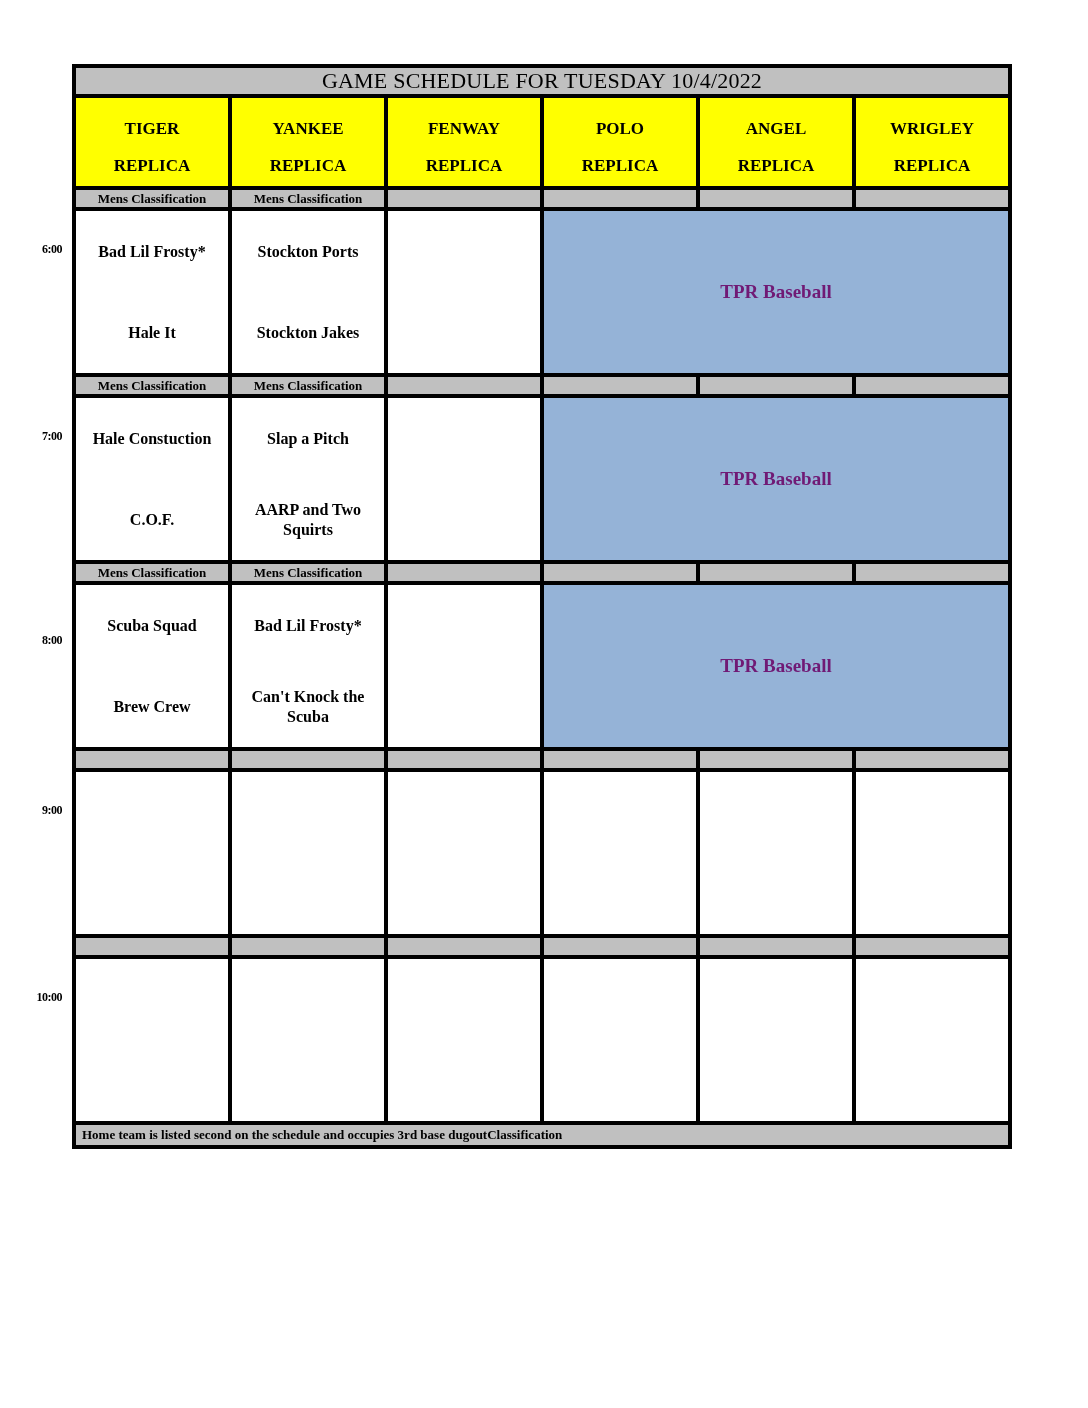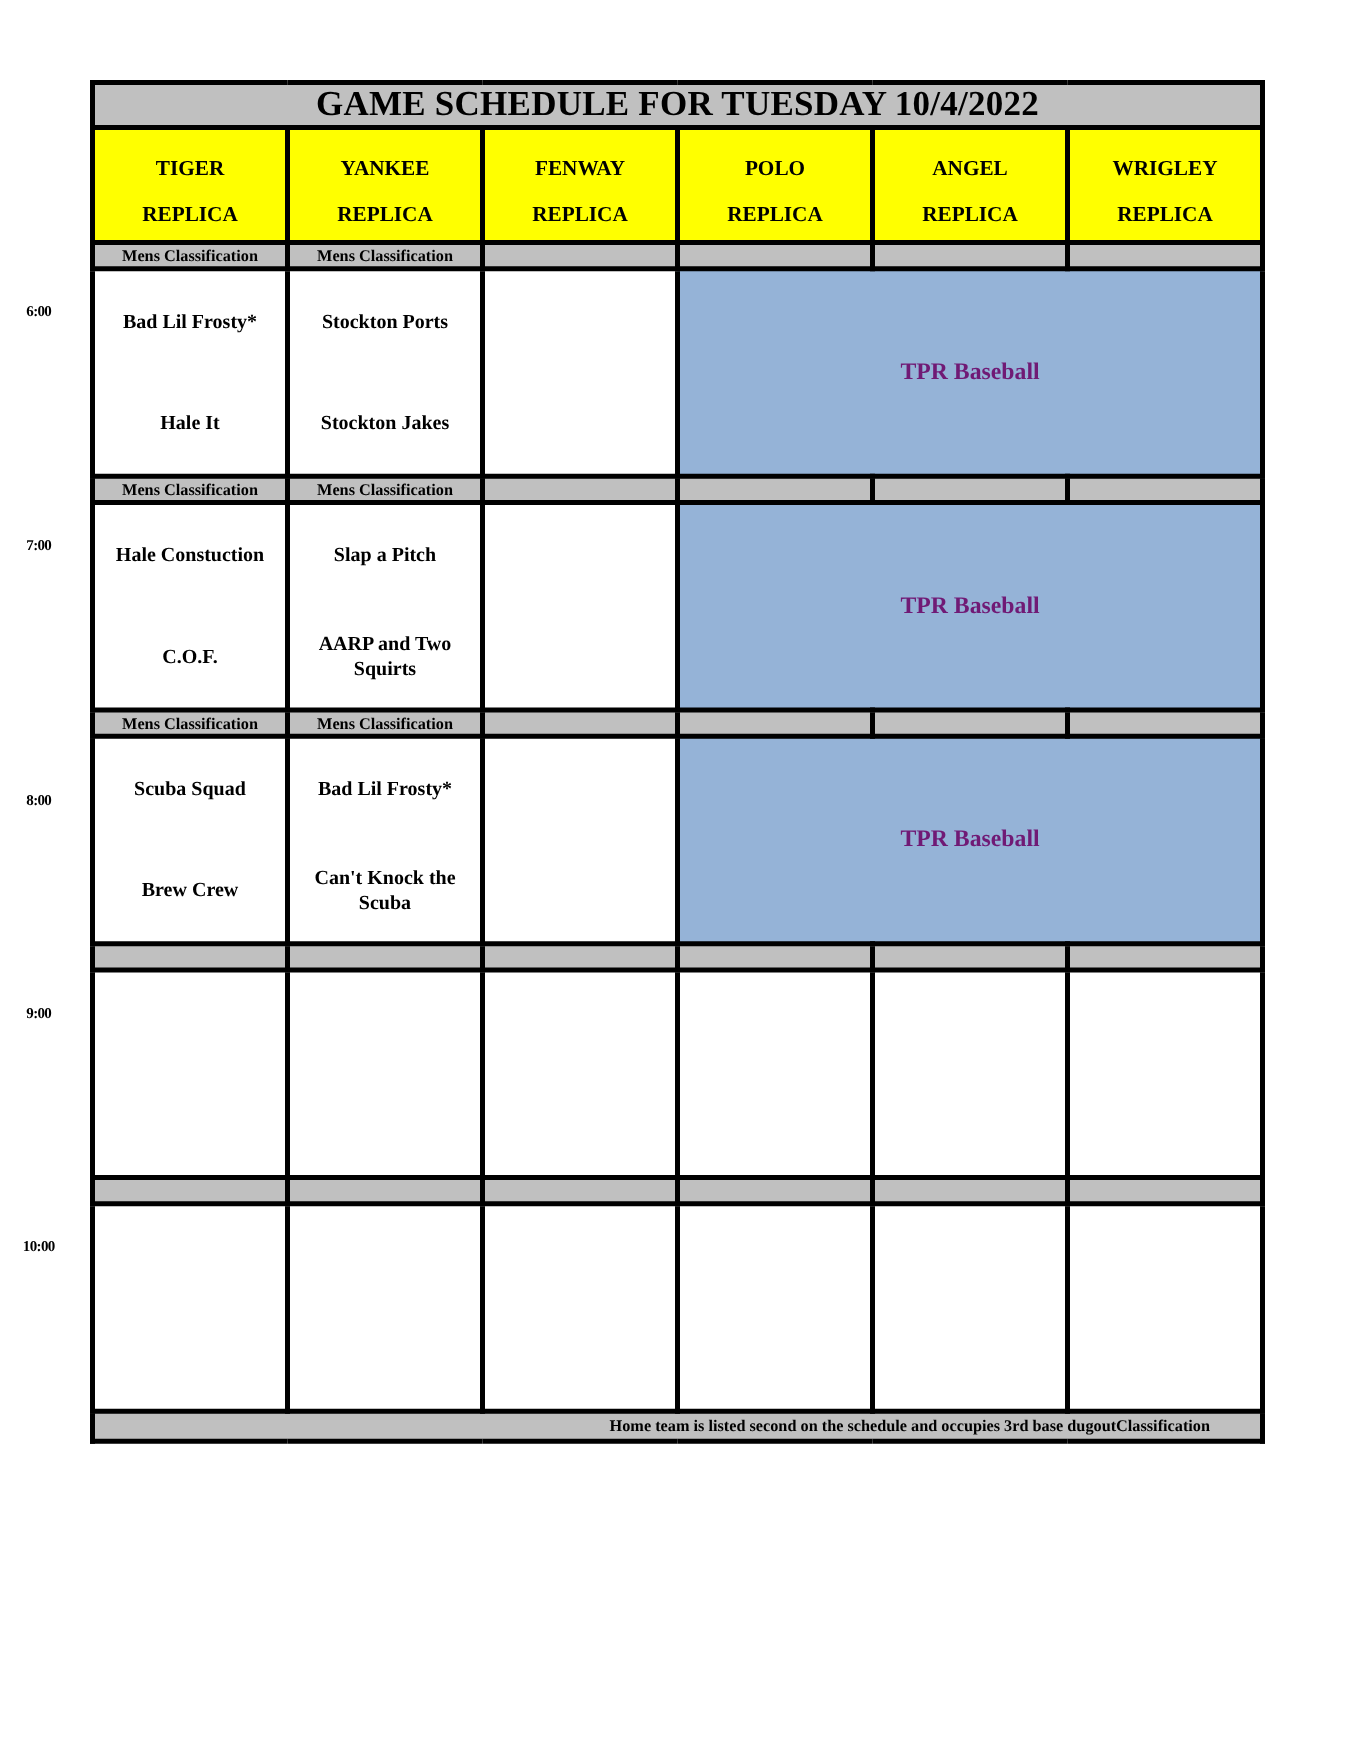--- a/index.html
+++ b/index.html
@@ -14,43 +14,43 @@
     height: 1408px;
     background: #ffffff;
     overflow: hidden;
   }
   
   .time-rail { position: absolute; left: 0; top: 0; width: 64px; height: 100%; }
   .time-label {
     position: absolute;
     left: 0;
     width: 62px;
-    text-align: center;
+    text-align: right;
     font-weight: bold;
     font-size: 12px;
     color: #000;
     letter-spacing: -0.5px;
   }
   
   table.sched {
     position: absolute;
     left: 72px;
     top: 64px;
     width: 940px;
     border-collapse: collapse;
     table-layout: fixed;
   }
   table.sched td { border: 4px solid #000; padding: 0; }
 
   .title-cell {
     height: 24px;
     background: #c0c0c0;
     text-align: center;
-    font-weight: bold;
-    font-size: 28px;
+    font-weight: normal;
+    font-size: 22px;
     letter-spacing: 0.2px;
   }
   .field-cell { height: 88px; background: #ffff00; }
   .field-inner {
     height: 100%;
     display: flex;
     flex-direction: column;
     align-items: center;
     justify-content: center;
     gap: 17px;
@@ -85,21 +85,21 @@
     background: #95b3d7;
     text-align: center;
     vertical-align: middle;
     font-weight: bold;
     font-size: 19px;
     color: #701a75;
   }
   .footer-cell { height: 20px; background: #c0c0c0; vertical-align: middle; }
   .footer-inner {
     display: flex;
-    justify-content: flex-end;
+    justify-content: flex-start;
     align-items: center;
     font-weight: bold;
     font-size: 13px;
     padding: 1px 40px 1px 6px;
     white-space: nowrap;
   }
 </style>
 </head>
 <body>
 

